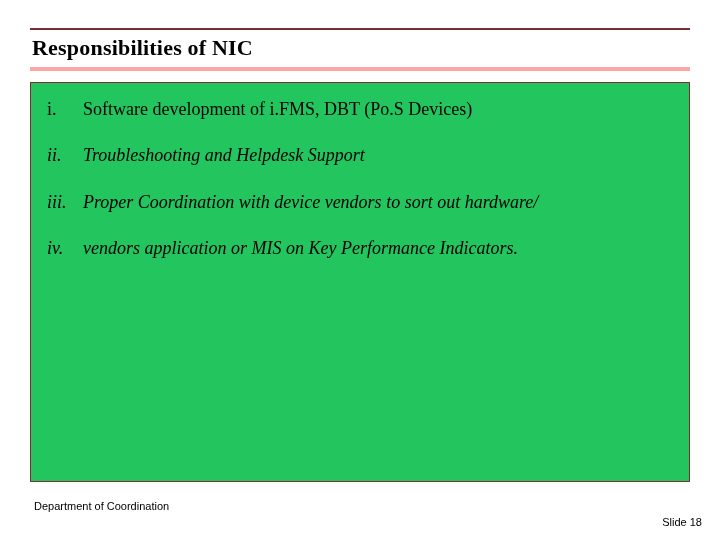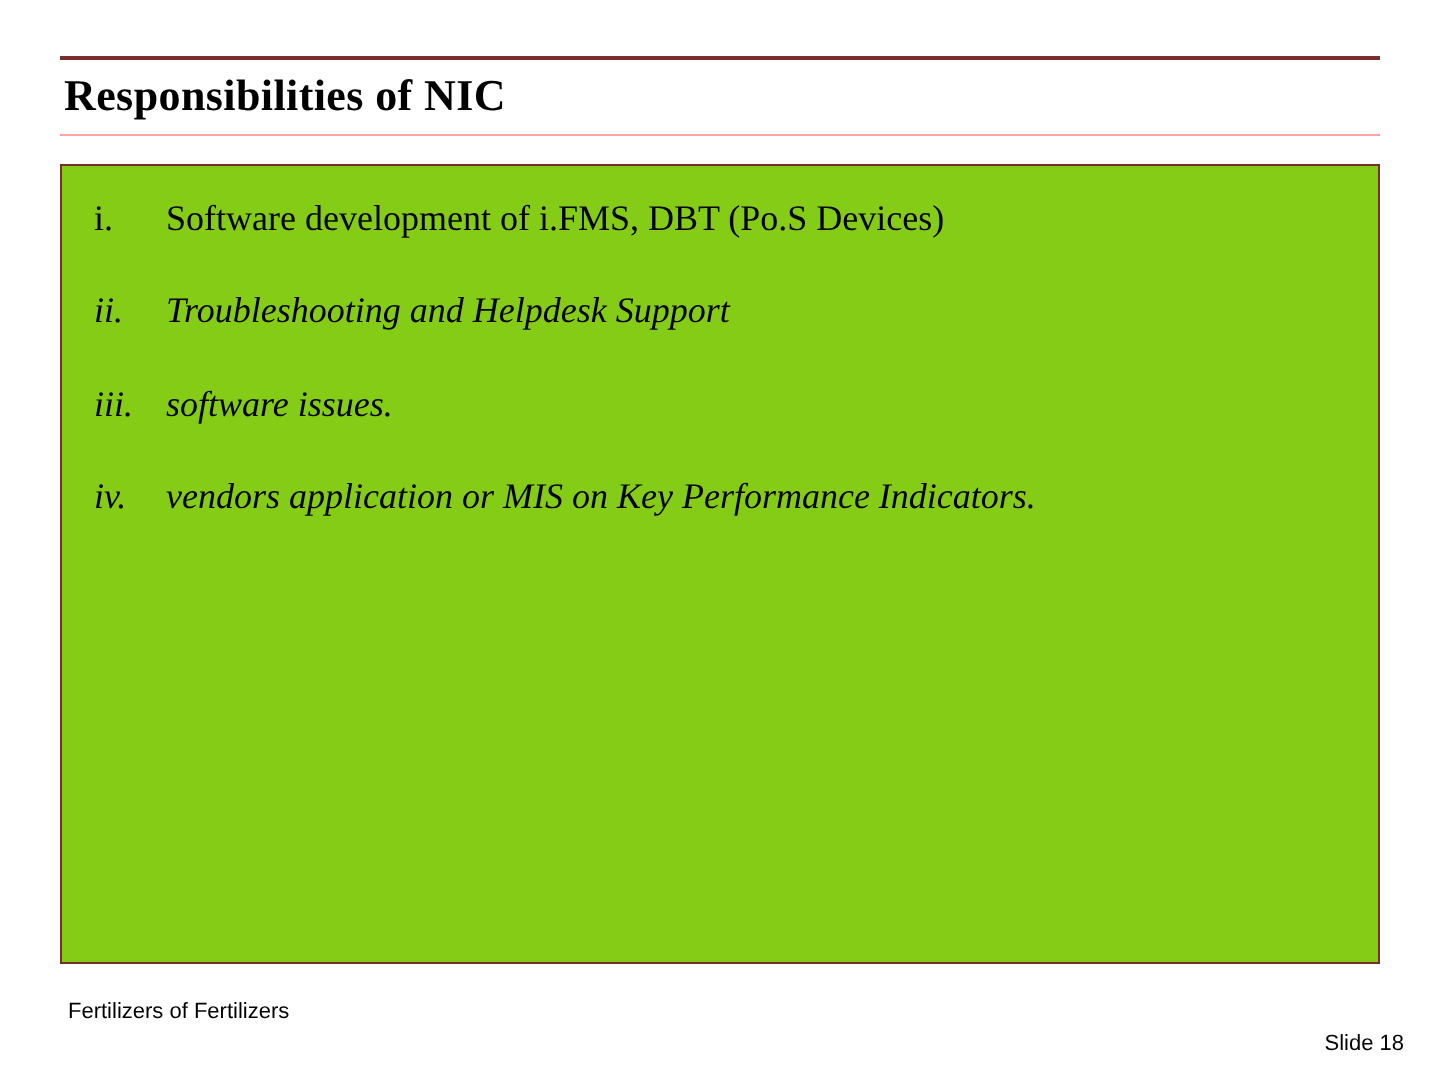--- a/index.html
+++ b/index.html
@@ -18,32 +18,32 @@
       right: 30px;
       top: 28px;
     }
     .title-rule {
       border-top: 2px solid #7a2e2e;
       margin-bottom: 2px;
     }
     .slide-title {
       font-size: 22px;
       font-weight: 700;
-      border-bottom: 1px solid #fca5a5;
+      border-bottom: 4px solid #fca5a5;
       padding: 3px 2px 6px 2px;
       letter-spacing: 0.2px;
     }
     .content-box {
       position: absolute;
       left: 30px;
       right: 30px;
       top: 82px;
       height: 400px;
       border: 1px solid #7a2e2e;
-      background: #84cc16;
+      background: #22c55e;
       padding: 14px 18px 18px 8px;
     }
     ol.roman {
       list-style: none;
       counter-reset: item;
       font-size: 18px;
       line-height: 1.35;
     }
     ol.roman > li {
       counter-increment: item;
@@ -83,19 +83,19 @@
 
 <div class="title-area">
   <div class="title-rule"></div>
   <h1 class="slide-title">Responsibilities of NIC</h1>
 </div>
 
 <div class="content-box">
   <ol class="roman">
     <li><span>Software development of i.FMS, DBT (Po.S Devices)</span></li>
     <li><span>Troubleshooting and Helpdesk Support</span></li>
-    <li><span class="line2">software issues.</span></li>
+    <li><span>Proper Coordination with device vendors to sort out hardware/</span></li>
     <li><span>vendors application or MIS on Key Performance Indicators.</span></li>
   </ol>
 </div>
 
-<div class="footer-left">Fertilizers of Fertilizers</div>
+<div class="footer-left">Department of Coordination</div>
 <div class="footer-right">Slide 18</div>
 
 </body></html>

